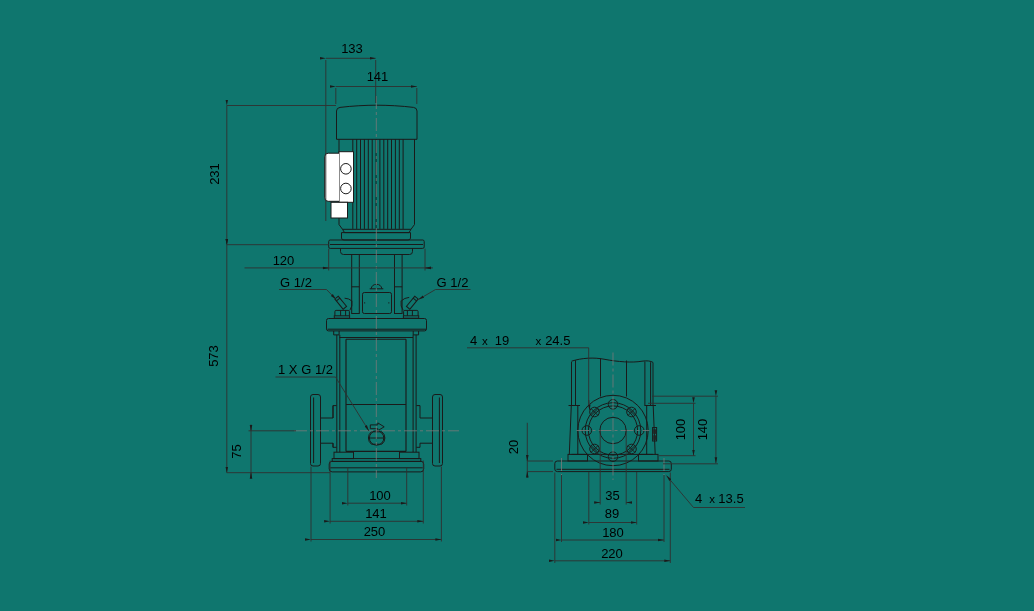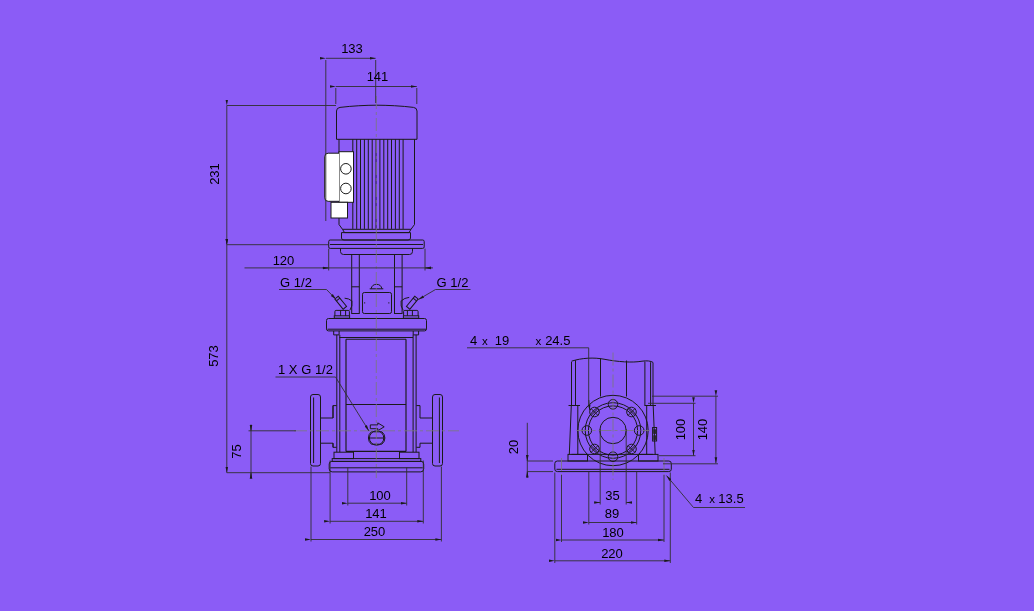--- a/index.html
+++ b/index.html
@@ -1,16 +1,16 @@
 <!DOCTYPE html>
 <html><head>
 <meta charset="utf-8">
 <style>
   html,body{margin:0;padding:0;background:#fff;}
-  #stage{position:relative;width:1034px;height:611px;background:#8b5cf6;overflow:hidden;}
+  #stage{position:relative;width:1034px;height:611px;background:#0f766e;overflow:hidden;}
   svg{position:absolute;left:0;top:0;}
   text{font-family:"Liberation Sans",sans-serif;fill:#000;}
 </style>
 </head>
 <body>
 <div id="stage">
 <svg width="1034" height="611" viewBox="0 0 1034 611">
 <defs>
 <marker id="ar" orient="auto" markerWidth="7" markerHeight="4" refX="6" refY="2" markerUnits="userSpaceOnUse">
   <path d="M6,2 L0,0.7 L0,3.3 Z" fill="#1a1a1a"></path>

